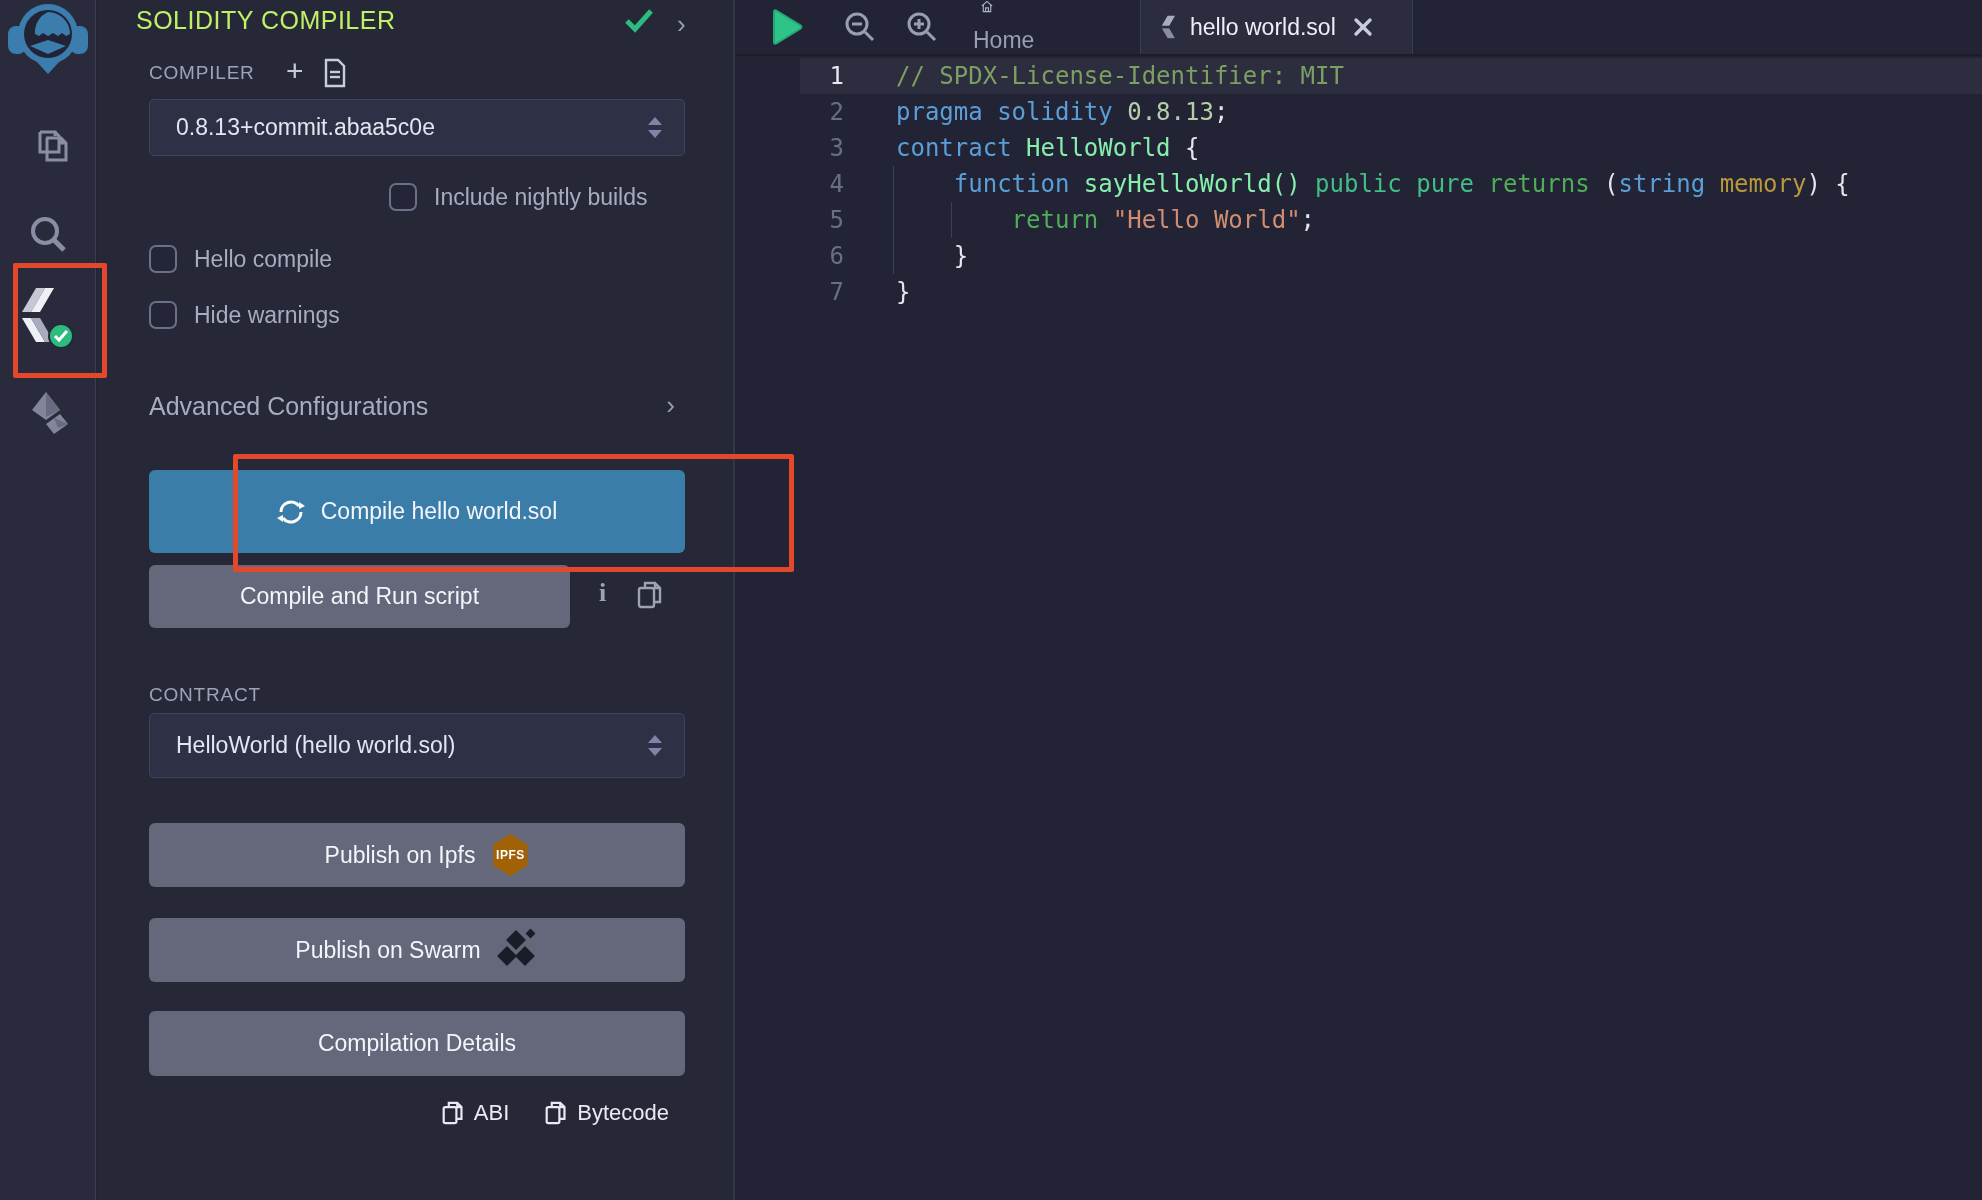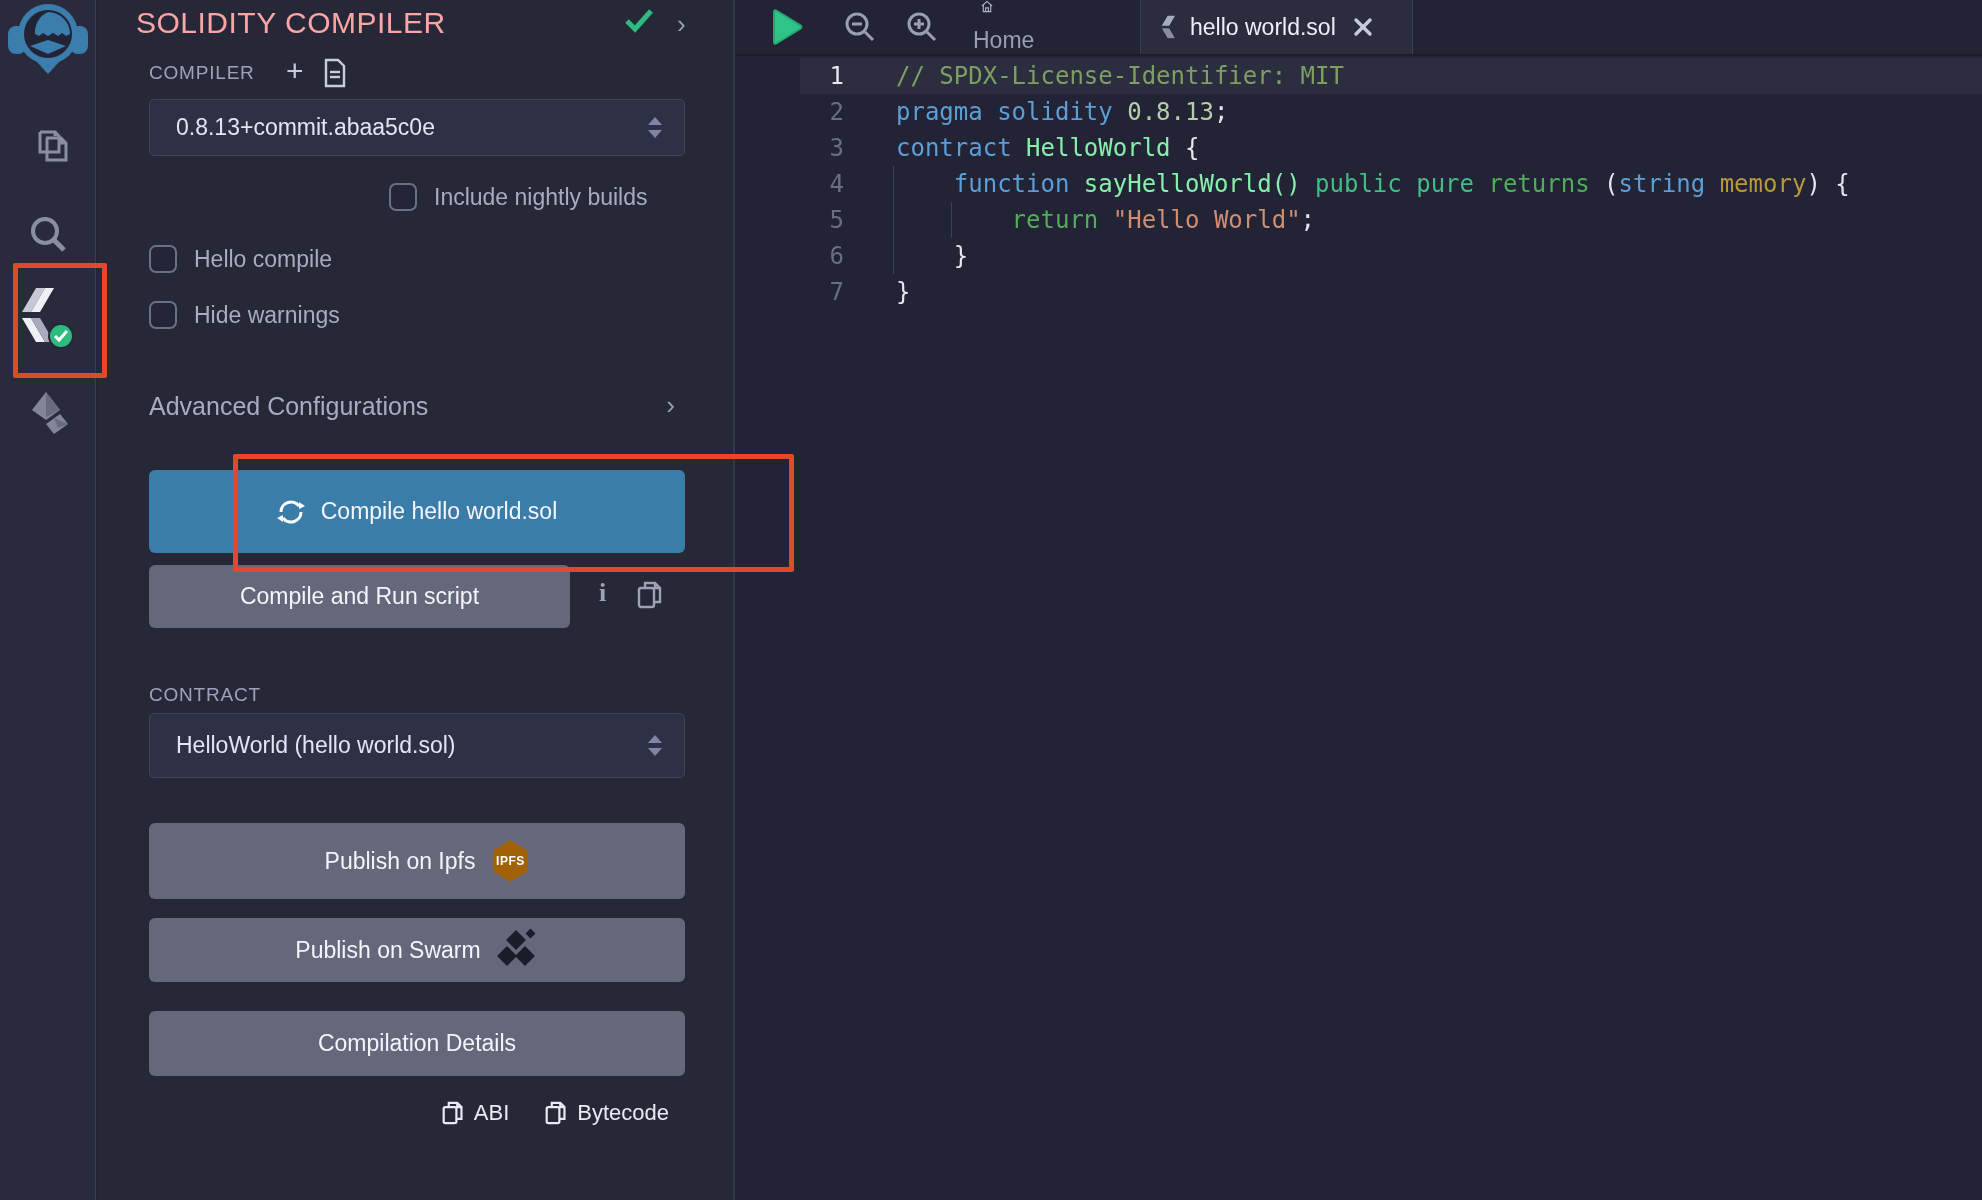--- a/index.html
+++ b/index.html
@@ -10,22 +10,22 @@
   
   .iconbar { position:absolute; left:0; top:0; width:96px; height:1200px;
              background:#292b3d; border-right:1px solid #3a3c50; }
   .iconbar .logo { position:absolute; left:6px; top:2px; width:84px; height:74px; cursor:pointer; }
   .ib-icon { position:absolute; left:0; width:96px; display:flex; justify-content:center;
              color:#8b8da2; cursor:pointer; }
 
   
   .panel { position:absolute; left:97px; top:0; width:638px; height:1200px;
            background:#262838; border-right:2px solid #34364a; }
-  .panel-title { position:absolute; left:39px; top:6px; font-size:30px; letter-spacing:.5px;
-                 color:#fca5a5; }
+  .panel-title { position:absolute; left:39px; top:6px; font-size:25px; letter-spacing:.5px;
+                 color:#bef264; }
   .hdr-check { position:absolute; left:527px; top:8px; }
   .hdr-chev  { position:absolute; left:580px; top:9px; color:#9b9db2; font-size:26px; cursor:pointer; }
   .small-label { position:absolute; font-size:19px; letter-spacing:.8px; color:#9fa1ba; }
   .icon-plus { position:absolute; left:189px; top:56px; color:#c9cbde; font-size:30px;
                font-weight:400; cursor:pointer; line-height:30px; }
   .icon-doc  { position:absolute; left:226px; top:58px; color:#c9cbde; cursor:pointer; }
 
   .select { position:absolute; left:52px; width:536px; background:#2e3046;
             border:1px solid #41435c; border-radius:5px; display:flex; align-items:center;
             cursor:pointer; }
@@ -226,21 +226,21 @@
     <div class="small-label" style="left:52px; top:684px;">CONTRACT</div>
 
     <div class="select" style="top:713px; height:65px;">
       <span class="sel-text">HelloWorld (hello world.sol)</span>
       <span class="sel-arrows">
           <i class="up"></i>
           <i class="down"></i>
         </span>
     </div>
 
-    <button class="btn btn-gray" style="top:823px; height:76px;padding-left:20px;">
+    <button class="btn btn-gray" style="top:823px; height:64px;padding-left:20px;">
       <span>Publish on Ipfs</span>
       <span class="ipfs-badge">IPFS</span>
     </button>
 
     <button class="btn btn-gray" style="top:918px; height:64px;">
       <span>Publish on Swarm</span>
       <span class="swarm">
         <i class="c1"></i>
           <i class="c2"></i>
           <i class="c3"></i>

